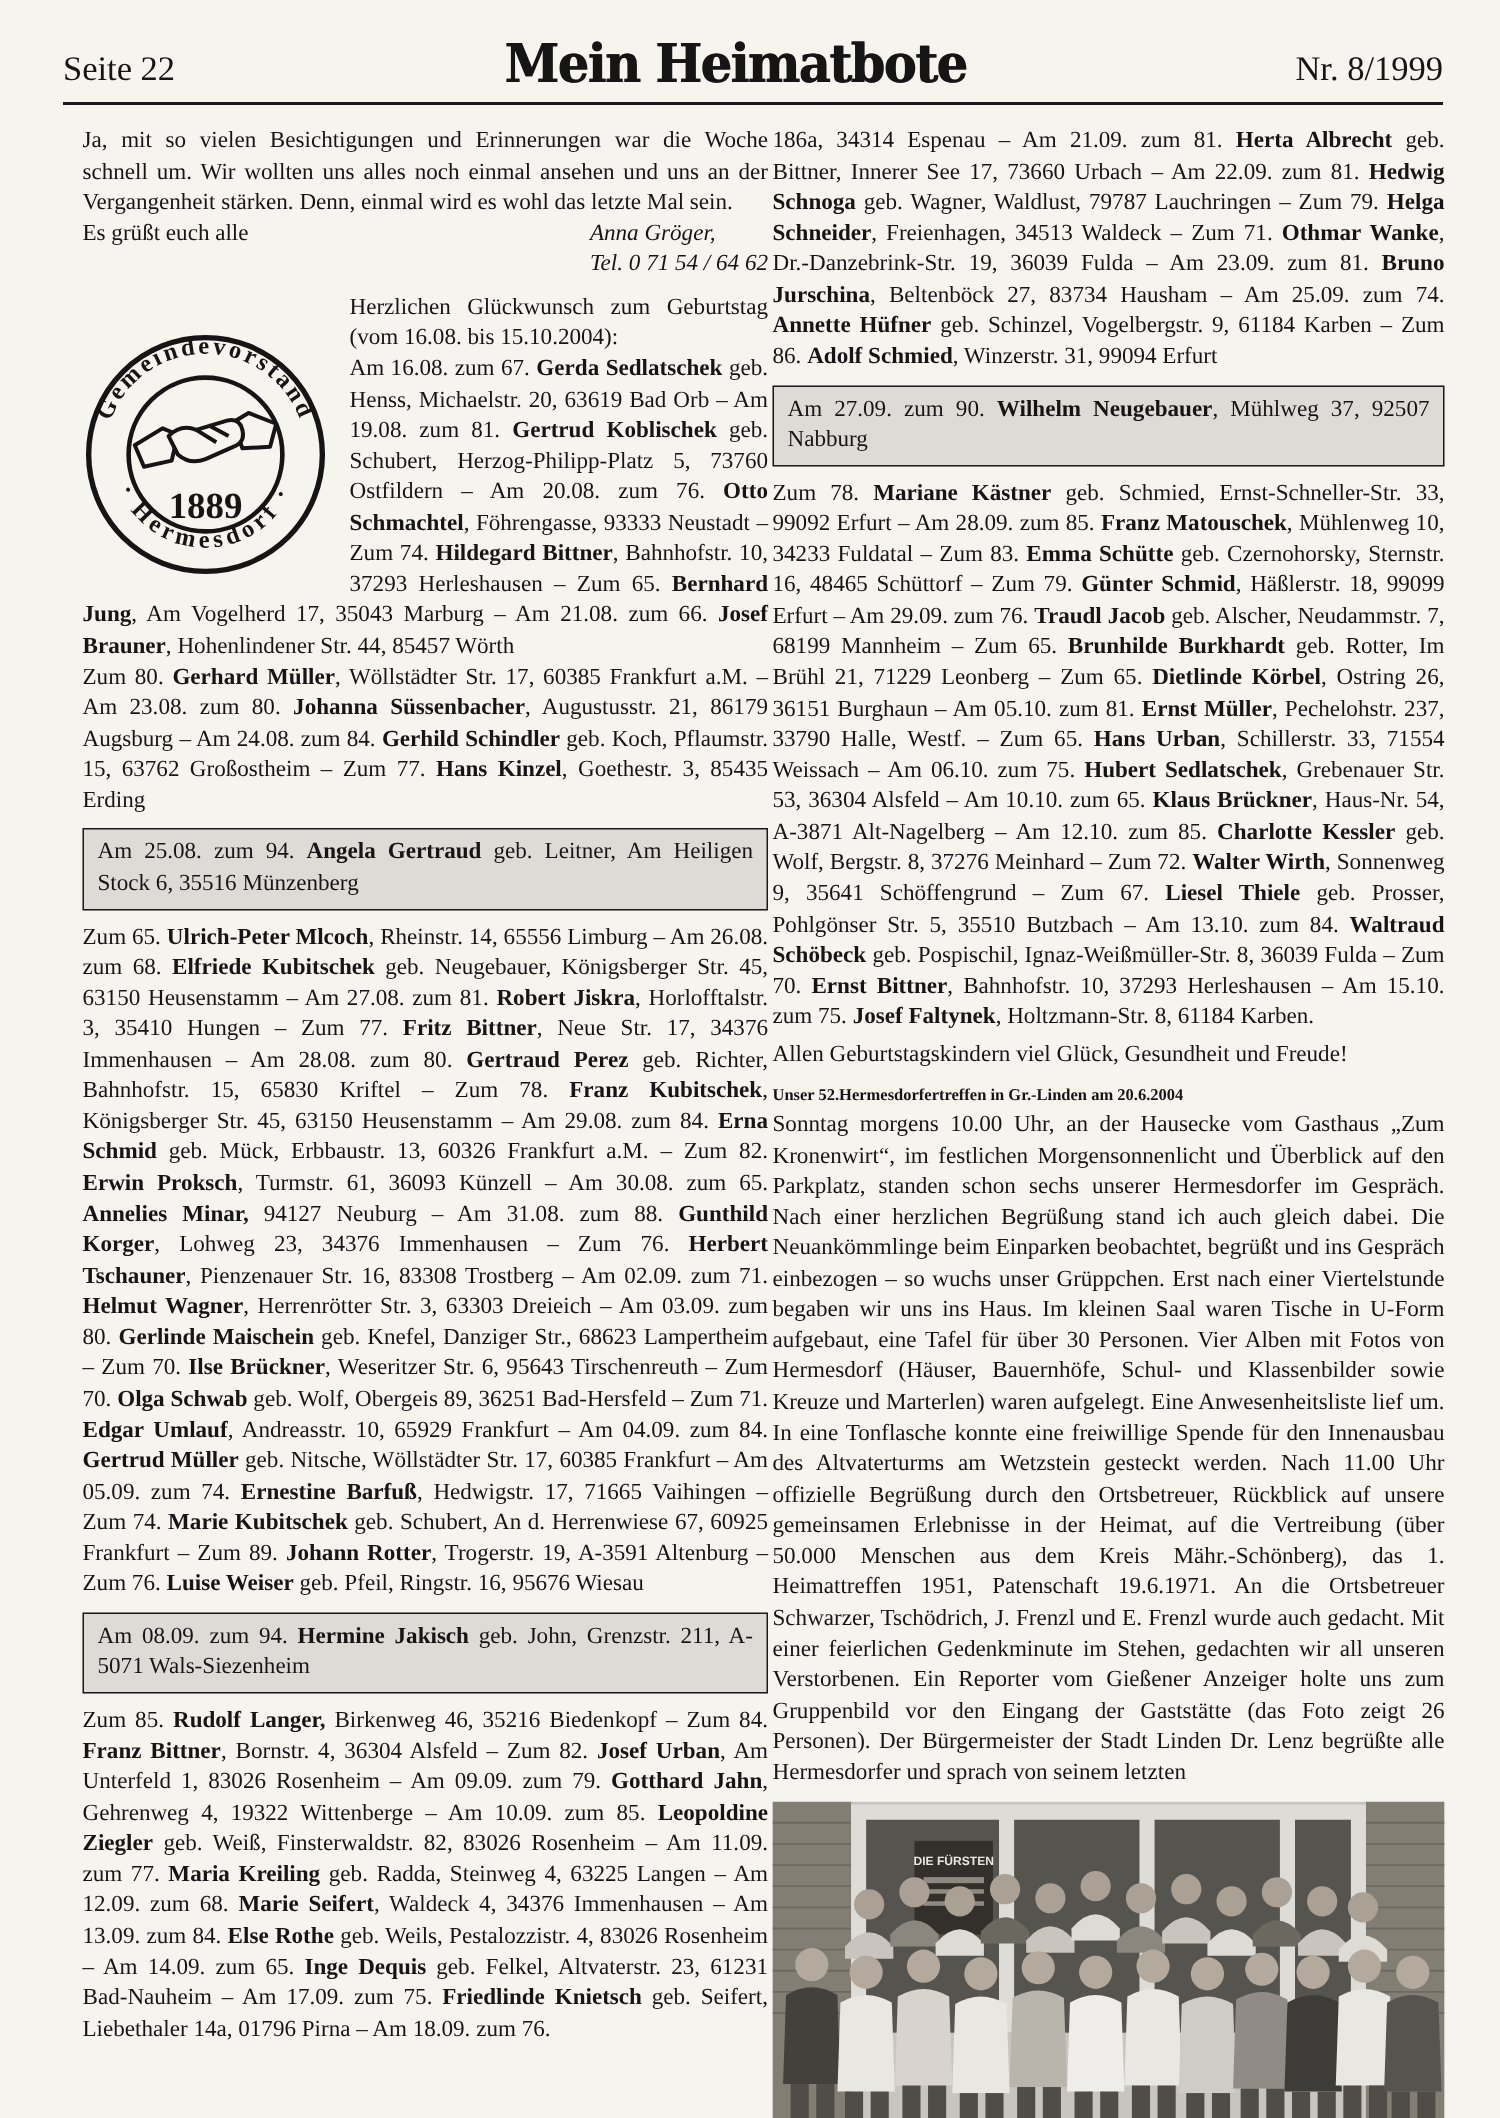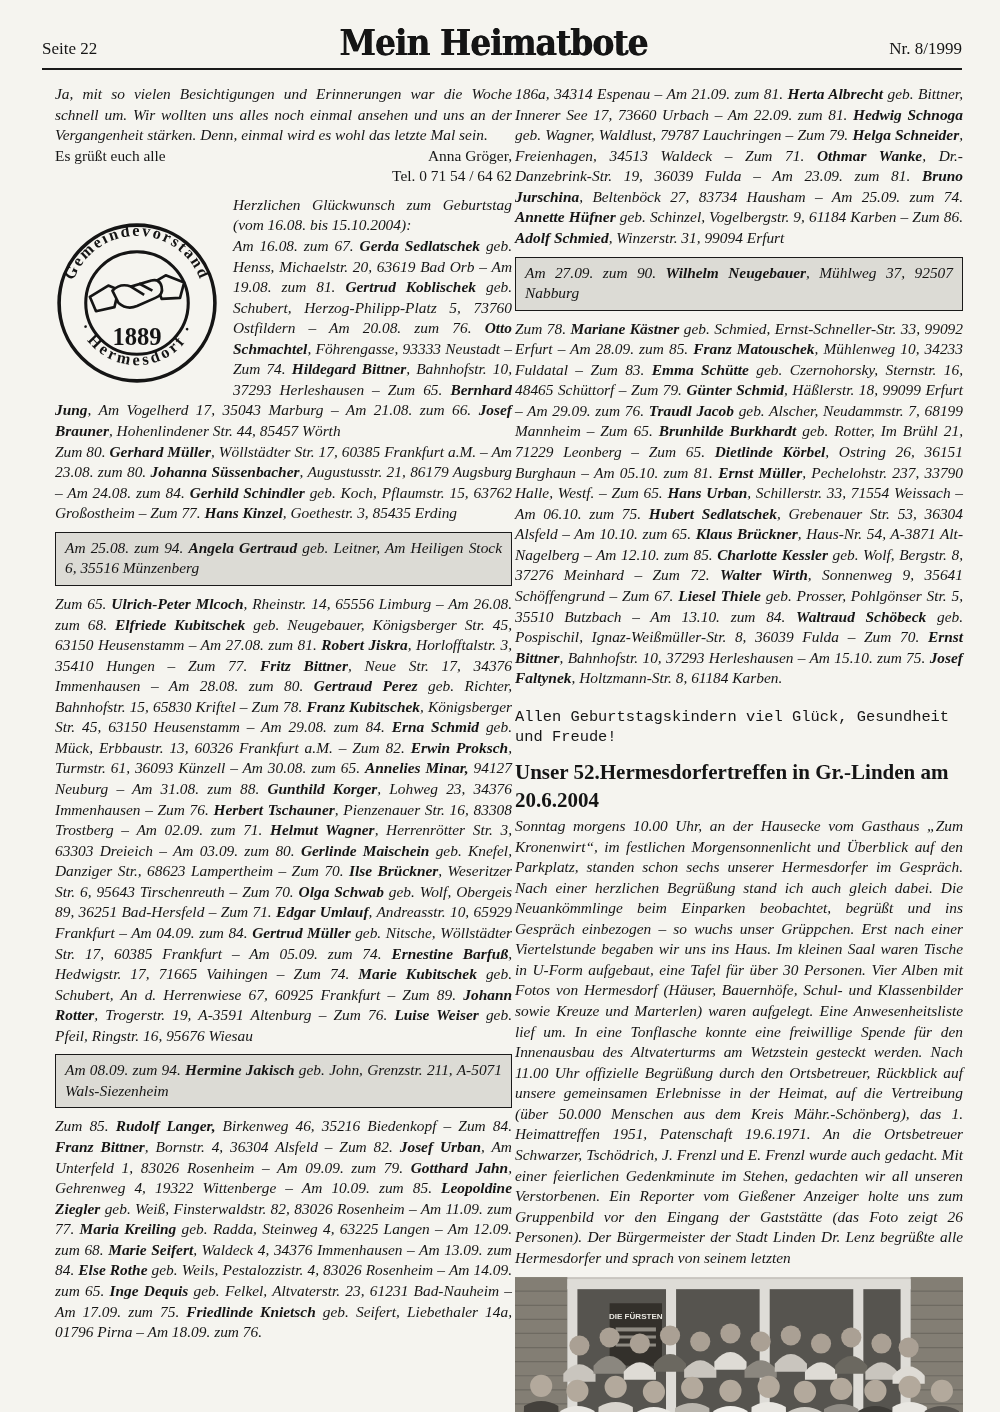--- a/index.html
+++ b/index.html
@@ -1,35 +1,35 @@
 <!DOCTYPE html>
 <html lang="de"><head>
 <meta charset="utf-8">
 <style>
   html,body{margin:0;padding:0;background:#888;}
   .page{position:relative;width:1000px;height:1412px;margin:0 auto;background:#f5f4ef;
         font-family:"Liberation Serif","DejaVu Serif",serif;color:#151515;overflow:hidden;}
   .hdr{position:absolute;top:26px;left:42px;right:38px;display:flex;align-items:flex-end;justify-content:space-between;}
-  .hdr .side{font-size:17px;text-align:center;}
+  .hdr .side{font-size:23px;text-align:center;}
   .masthead{font-family:"DejaVu Serif",serif;font-weight:700;font-size:33px;line-height:1;
             letter-spacing:-1px;transform:scaleY(1.08);text-shadow:0.6px 0 0 #151515;}
   .rule{position:absolute;top:68px;left:42px;right:38px;border-top:2px solid #1a1a1a;}
   .col{position:absolute;top:84px;font-size:15.4px;line-height:1.335;}
   .col-left{left:55px;width:457px;}
   .col-right{left:515px;width:448px;}
   p{margin:0;}
-  .justify{text-align:justify;font-style:italic;}
+  .justify{text-align:justify;}
   .sigrow{display:flex;justify-content:space-between;align-items:flex-start;margin:0 0 8px 0;}
-  .sig{text-align:right;}
+  .sig{text-align:left;font-style:italic;}
   .section h2{font-size:17.5px;margin:14px 0 8px 0;letter-spacing:.4px;}
   .seal{float:left;width:164px;margin:26px 14px 4px 0;}
   .seal svg{display:block;width:164px;height:164px;}
   .graybox{background:#dcdbd5;border:1.5px solid #1a1a1a;padding:5px 9px 6px 9px;margin:8px 0;}
-  .wish{margin-top:18px;font-family:Liberation Mono, monospace;}
-  h3.article{font-size:21px;margin:10px 0 2px 0;}
+  .wish{margin-top:4px;}
+  h3.article{font-size:11px;margin:10px 0 2px 0;}
   .photo{margin-top:9px;}
   .photo svg{display:block;width:448px;height:274px;}
   b{font-weight:700;}
 </style>
 </head>
 <body>
 
 <div class="page">
 
   <div class="hdr">

